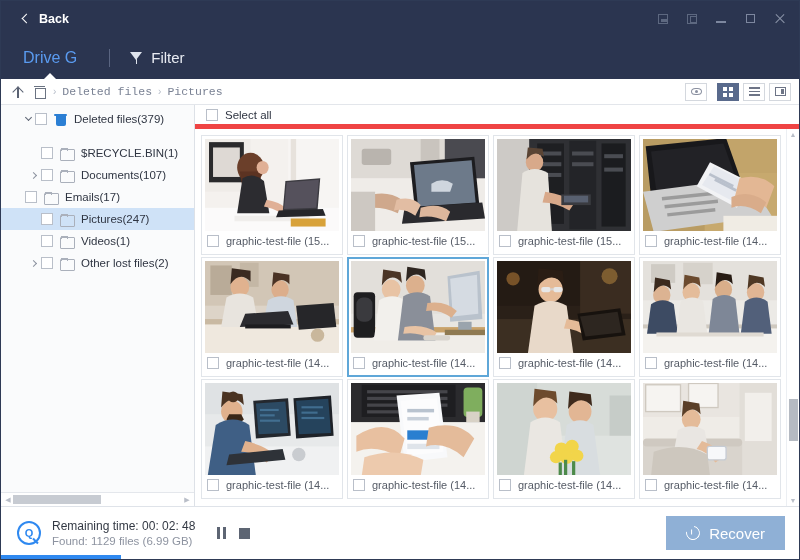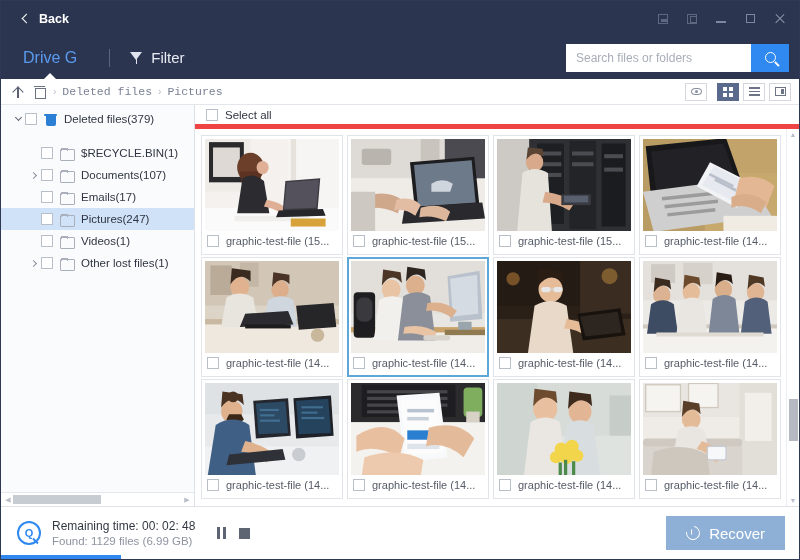--- a/index.html
+++ b/index.html
@@ -425,26 +425,20 @@
   <div class="navbar">
     <div class="drive-tab">
       <span>Drive G</span>
       <span class="pointer"></span>
     </div>
     <div class="vdiv"></div>
     <div class="filter-btn">
       <span class="funnel"></span>
       <span>Filter</span>
     </div>
-    <div class="search-wrap">
-      <input class="search-input" type="text" placeholder="Search files or folders" style="">
-      <div class="search-go">
-        <span class="mag"></span>
-      </div>
-    </div>
   </div>
 
   <div class="crumbbar">
     <div class="crumb-ico">
       <span class="up-arrow"></span>
       <span class="trash"></span>
     </div>
     <div class="crumbs">
       <span class="crumb-sep">›</span>
       <span class="crumb">Deleted files</span>
@@ -473,21 +467,21 @@
       <div class="vt">
           <span class="pane"></span>
         </div>
     </div>
   </div>
 
   <div class="body">
 
     <div class="sidebar">
       <div class="tree">
-        <div class="tnode root" style="padding-left:10px;">
+        <div class="tnode root" style="padding-left:20px;">
           <span class="twist">
               <span class="ar-d"></span>
             </span>
           <span class="cbx"></span>
           <span class="binicon"></span>
           <span class="tlabel">Deleted files(379)</span>
         </div>
 
         <div class="tnode" style="padding-left:40px;margin-top:12px;">
           <span class="cbx"></span>
@@ -498,21 +492,21 @@
 
         <div class="tnode" style="padding-left:26px;">
           <span class="twist">
               <span class="ar-r"></span>
             </span>
           <span class="cbx"></span>
           <span class="folder"></span>
           <span class="tlabel">Documents(107)</span>
         </div>
 
-        <div class="tnode" style="padding-left:40px;">
+        <div class="tnode" style="padding-left:24px;">
           <span class="cbx"></span>
           <span class="folder"></span>
           <span class="tlabel">Emails(17)</span>
         </div>
 
         <div class="tnode sel" style="padding-left:40px;">
           <span class="cbx"></span>
           <span class="folder"></span>
           <span class="tlabel">Pictures(247)</span>
         </div>
@@ -522,21 +516,21 @@
           <span class="folder"></span>
           <span class="tlabel">Videos(1)</span>
         </div>
 
         <div class="tnode" style="padding-left:26px;">
           <span class="twist">
               <span class="ar-r"></span>
             </span>
           <span class="cbx"></span>
           <span class="folder"></span>
-          <span class="tlabel">Other lost files(1)</span>
+          <span class="tlabel">Other lost files(2)</span>
         </div>
       </div>
       <div class="hscroll">
         <span class="hs-arrow">◀</span>
         <span class="hs-track">
             <span class="hs-thumb"></span>
           </span>
         <span class="hs-arrow">▶</span>
       </div>
     </div>

